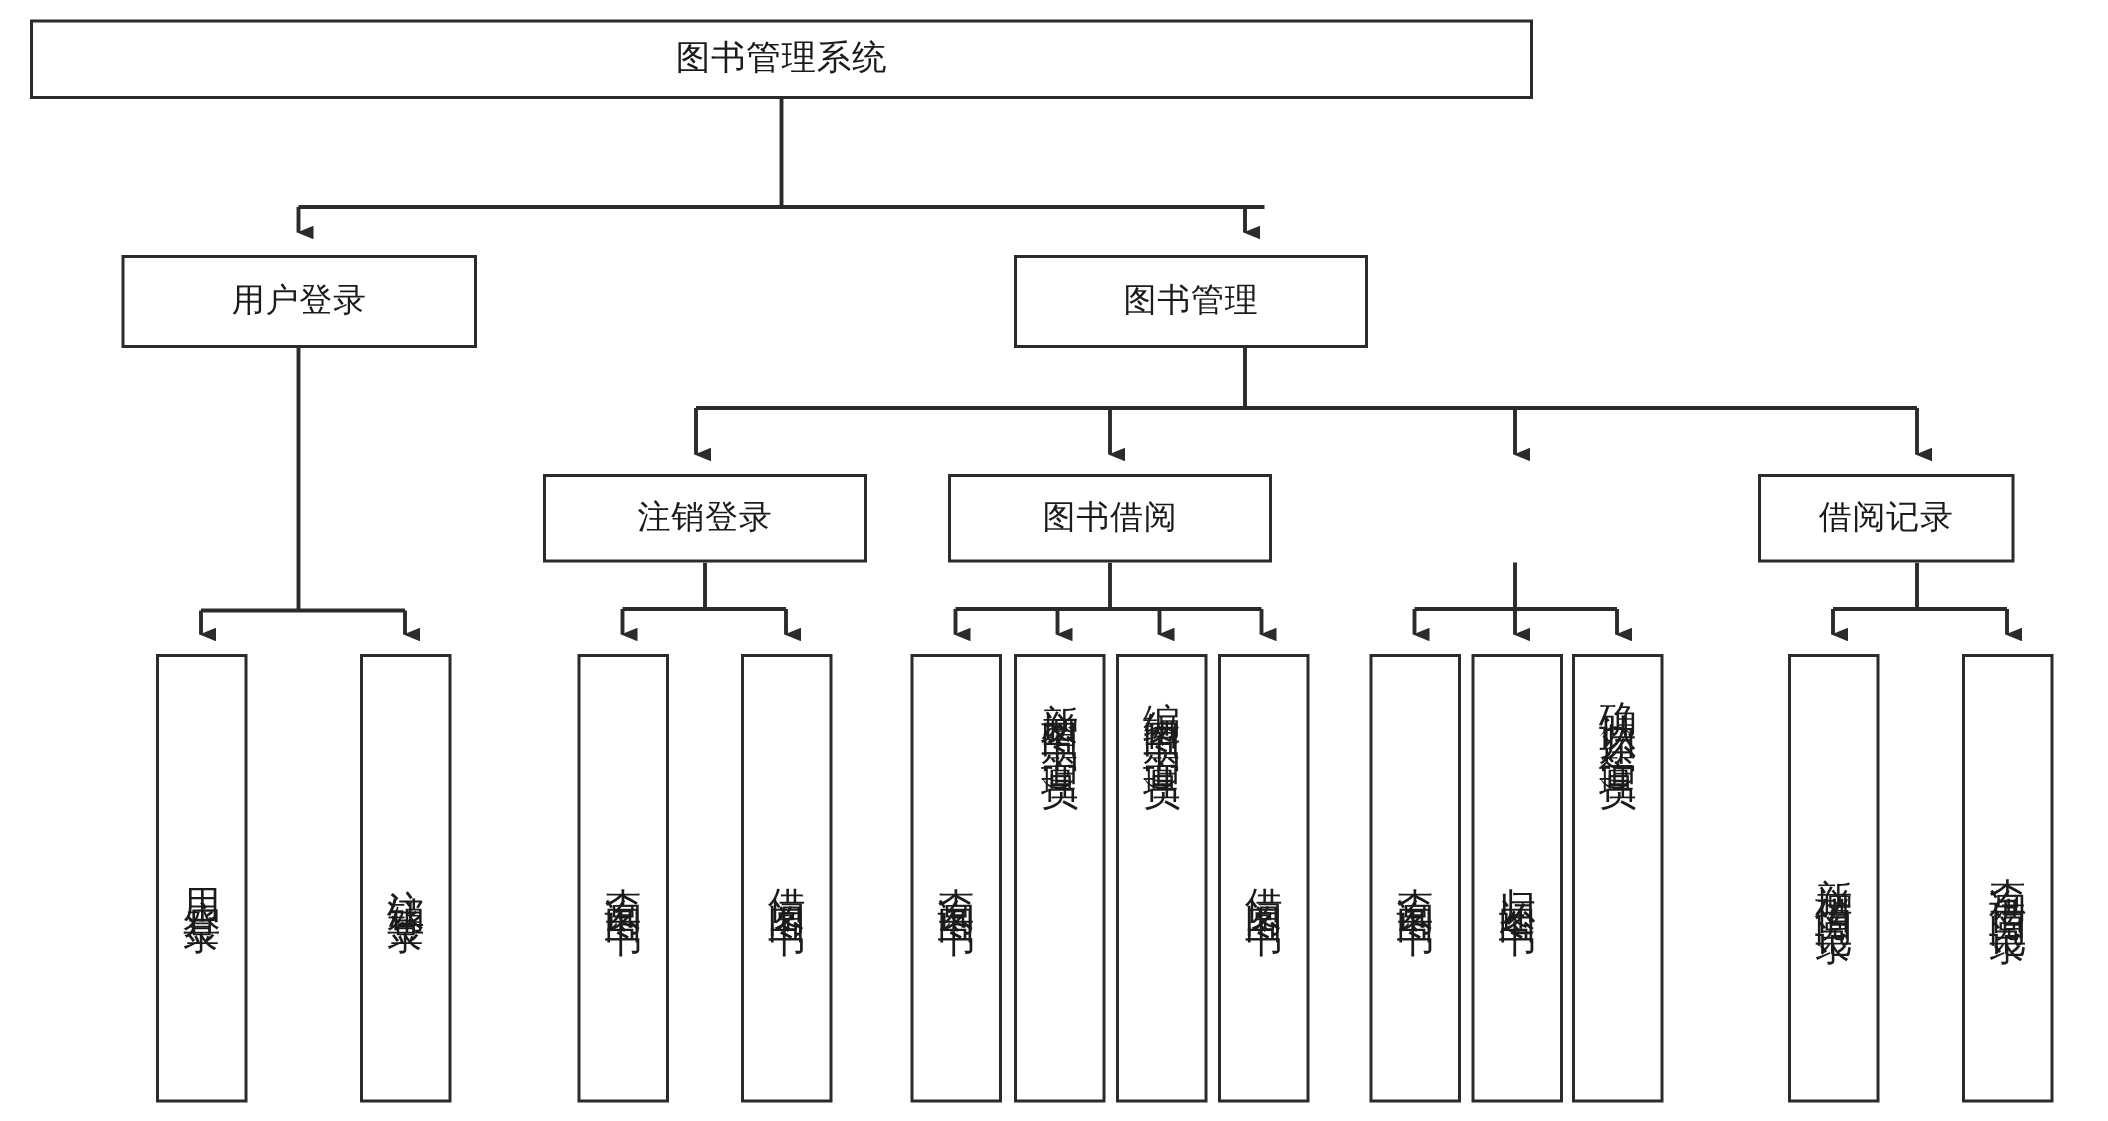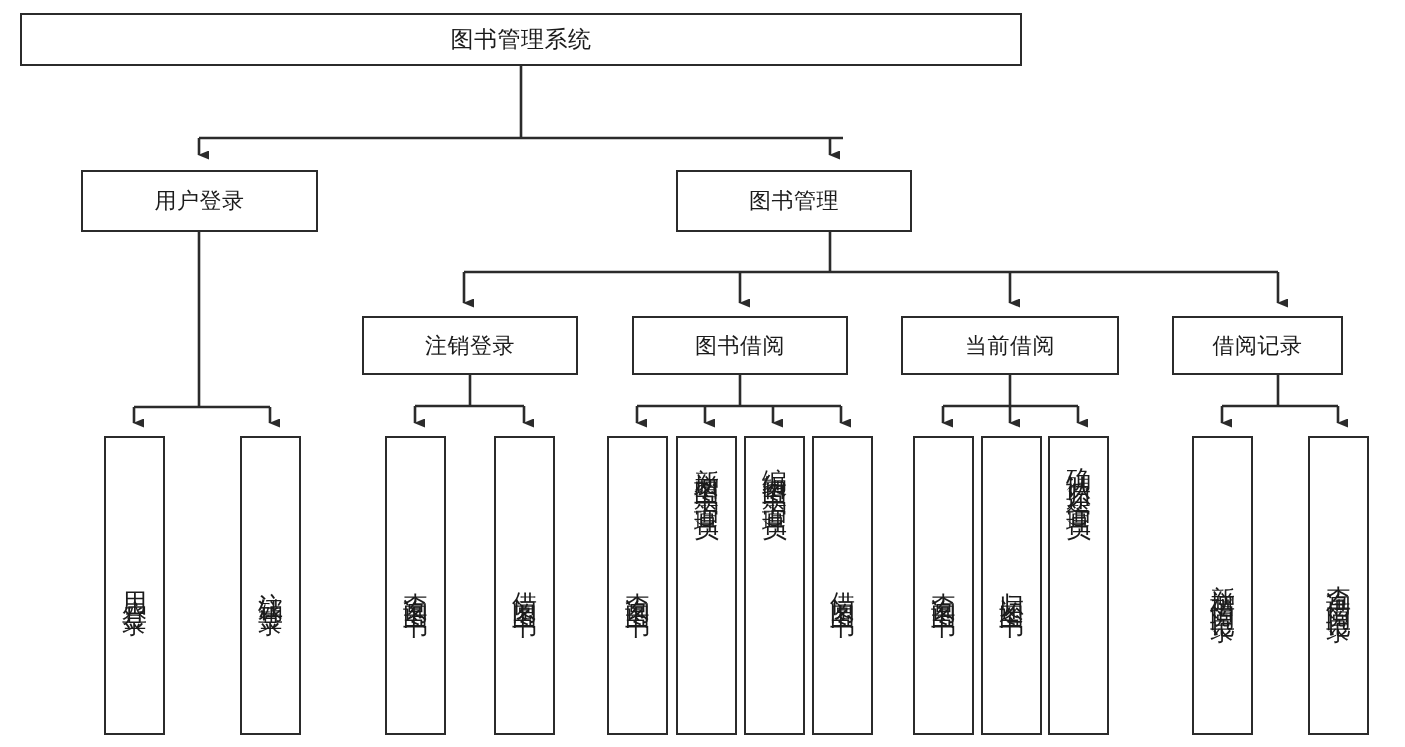--- a/index.html
+++ b/index.html
@@ -135,23 +135,20 @@
   <div class="node h" style="left:676px; top:170px; width:236px; height:62px;">
     <span class="lbl">图书管理</span>
   </div>
 
   <div class="node h" style="left:362px; top:316px; width:216px; height:59px;">
     <span class="lbl">注销登录</span>
   </div>
   <div class="node h" style="left:632px; top:316px; width:216px; height:59px;justify-content:center;">
     <span class="lbl">图书借阅</span>
   </div>
-  <div class="node h" style="left:901px; top:316px; width:218px; height:59px;">
-    <span class="lbl">当前借阅</span>
-  </div>
   <div class="node h" style="left:1172px; top:316px; width:171px; height:59px;">
     <span class="lbl">借阅记录</span>
   </div>
 
   <div class="node v mid" style="left:104px; top:436px; width:61px; height:299px;">
     <span class="lbl">用户登录</span>
   </div>
   <div class="node v mid" style="left:240px; top:436px; width:61px; height:299px;">
     <span class="lbl">注销登录</span>
   </div>

